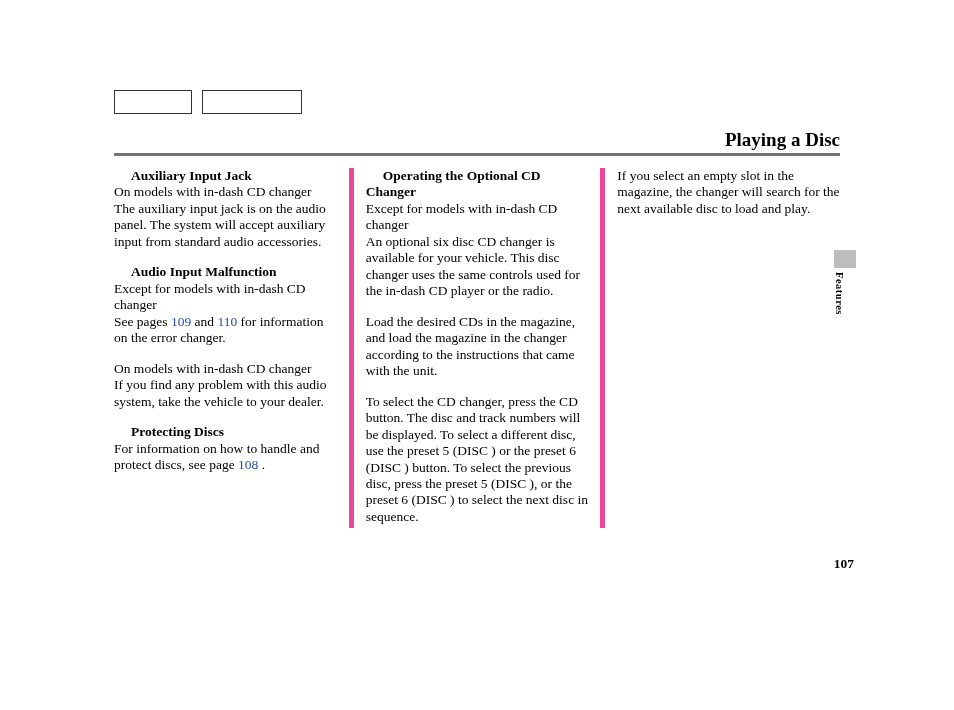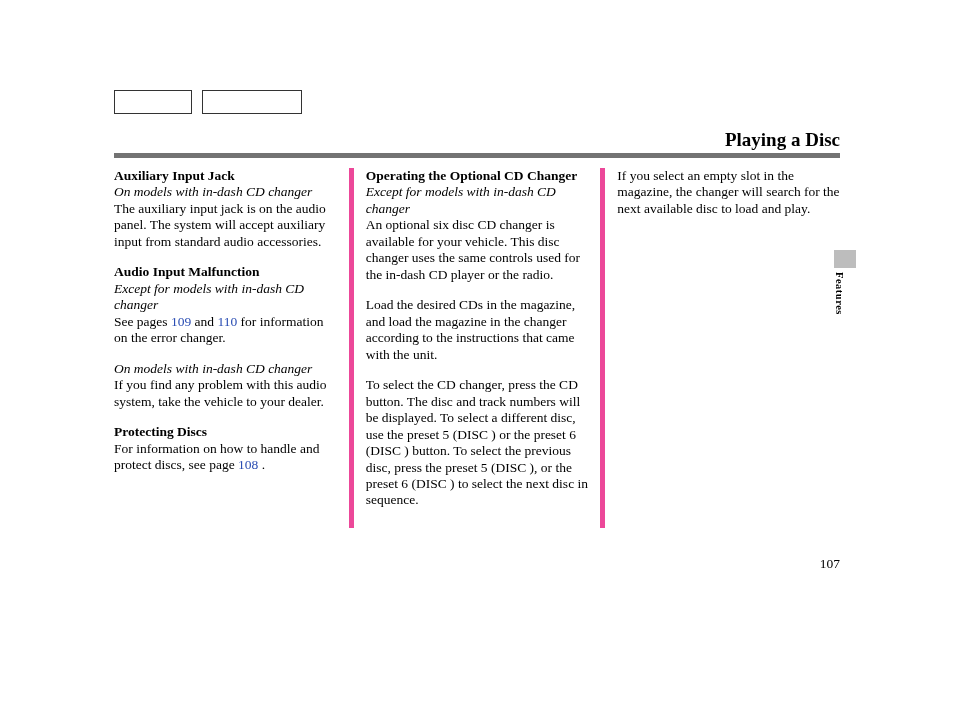--- a/index.html
+++ b/index.html
@@ -33,21 +33,21 @@
   .ghost.a { width: 76px; height: 22px; }
   .ghost.b { width: 98px; height: 22px; }
 
   
   .title-row {
     position: absolute;
     left: 114px;
     right: 114px;
     top: 123px;
     height: 28px;
-    border-bottom: 5px solid #737373;
+    border-bottom: 3px solid #737373;
     display: flex;
     justify-content: flex-end;
     align-items: flex-end;
     padding-bottom: 2px;
   }
   .title {
     font-size: 19px;
     font-weight: bold;
   }
 
@@ -66,24 +66,23 @@
   .col {
     flex: 1 1 0;
     padding: 0 12px;
   }
   .col:first-child { padding-left: 0; }
   .col:last-child { padding-right: 0; }
   .col + .col { border-left: 5px solid #ec4899; }
 
   .sec-head {
     font-weight: bold;
-    margin: 0;
+    margin: 17px;
   }
   .note {
-    font-style: italic;
   }
   p {
     margin: 0 0 14px 0;
   }
   .tight { margin-bottom: 0; }
   .link {
     color: #2a4db3;
   }
 
   
@@ -104,24 +103,24 @@
     font-weight: bold;
     writing-mode: vertical-rl;
     text-orientation: mixed;
     margin-top: 4px;
     letter-spacing: 0.5px;
   }
 
   
   .page-num {
     position: absolute;
-    right: 114px;
+    right: 100px;
     top: 556px;
     font-size: 13.5px;
-    font-weight: normal;
+    font-weight: bold;
   }
 </style>
 </head>
 <body>
 
 <div class="page">
 
   <div class="ghosts">
     <div class="ghost a"></div>
     <div class="ghost b"></div>

